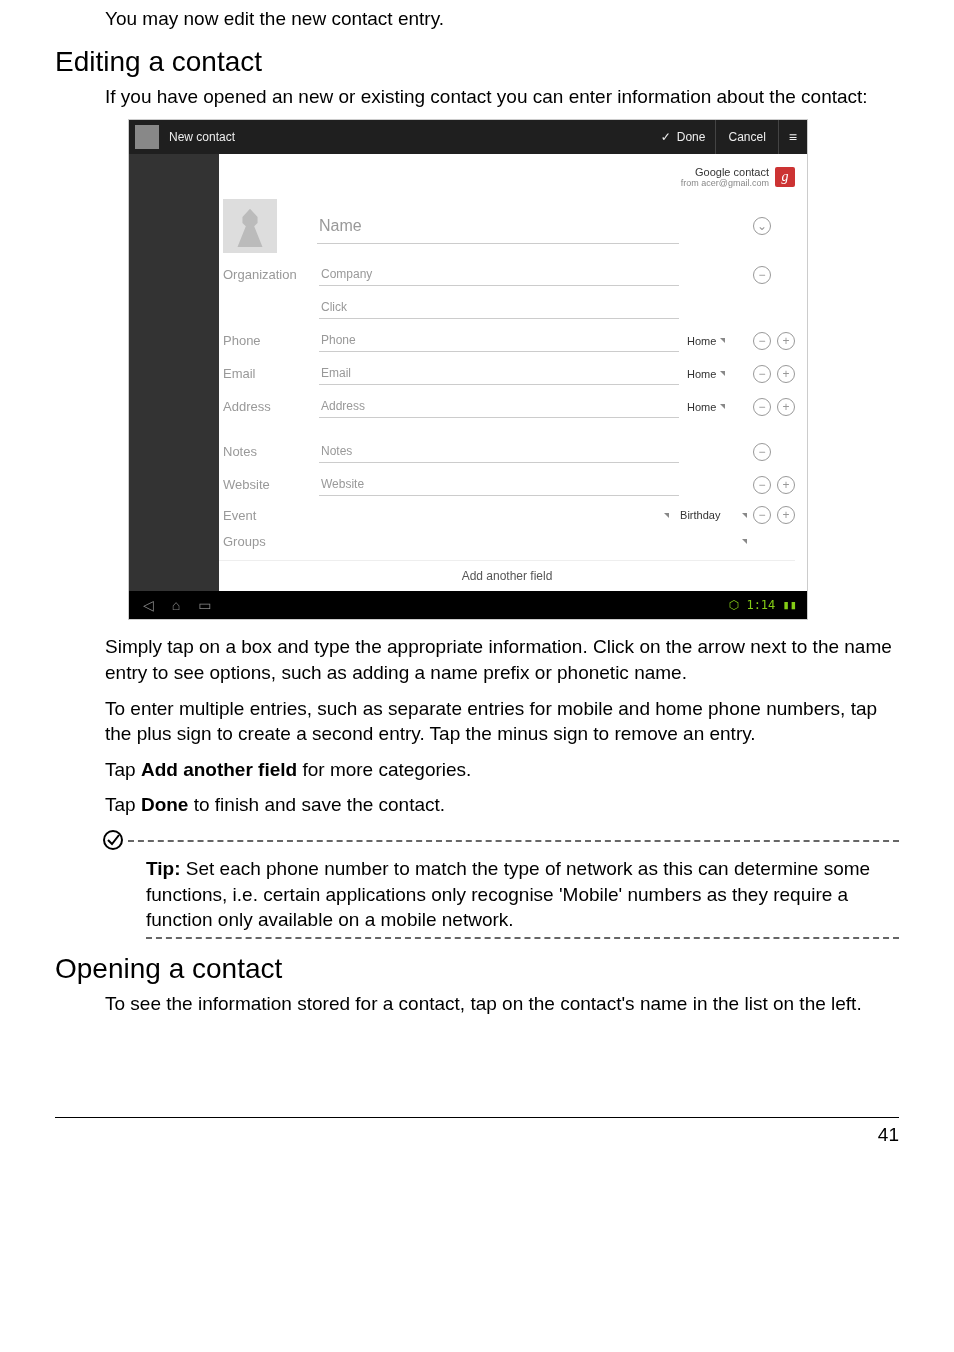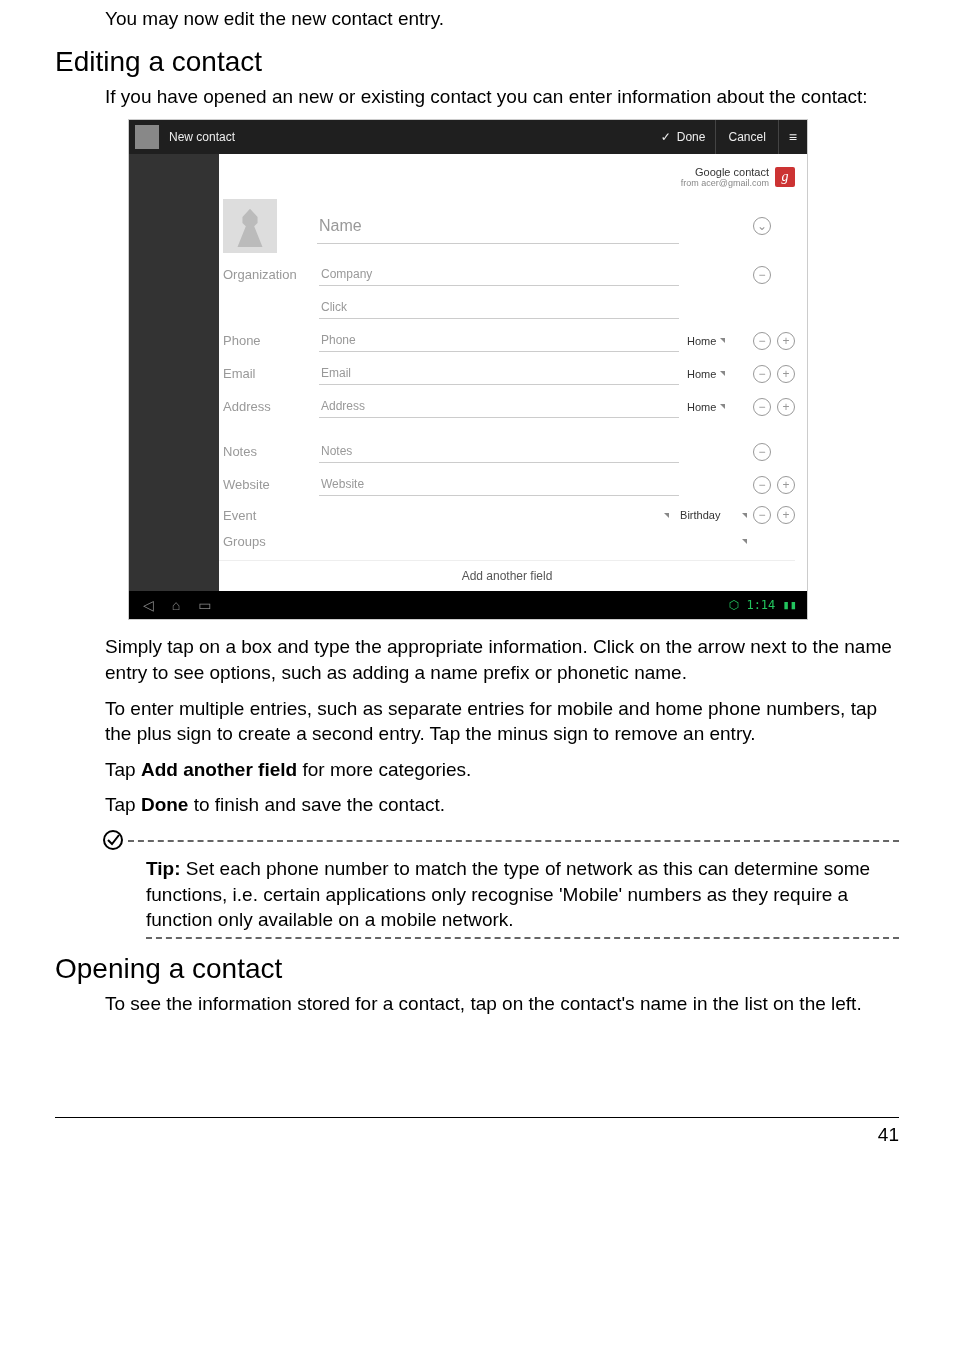--- a/index.html
+++ b/index.html
@@ -145,21 +145,21 @@
   }
   .shot-bottom {
     height:28px;background:#000;color:#bbb;
     display:flex;align-items:center;
     font-size:12px;
   }
   .shot-bottom .nav-icons{
     display:flex;gap:18px;padding-left:14px;flex:1;
   }
   .shot-bottom .status{
-    padding-right:10px;font-family:monospace;color:#22c55e;
+    padding-right:10px;font-family:monospace;color:#84cc16;
   }
   .nav-ic{color:#888;font-size:14px;}
 
   
   .tip-wrap{
     margin: 12px 0 10px 47px;
   }
   .dash-line{
     border:none;border-top:2px dashed #666;margin:0;
   }

